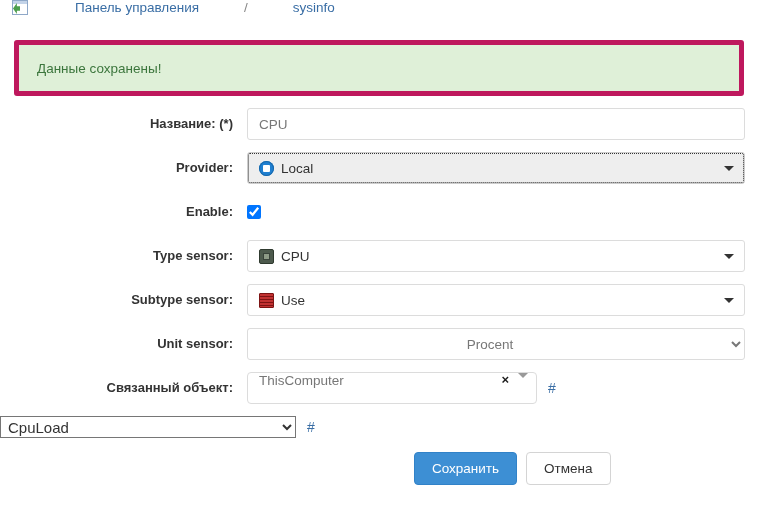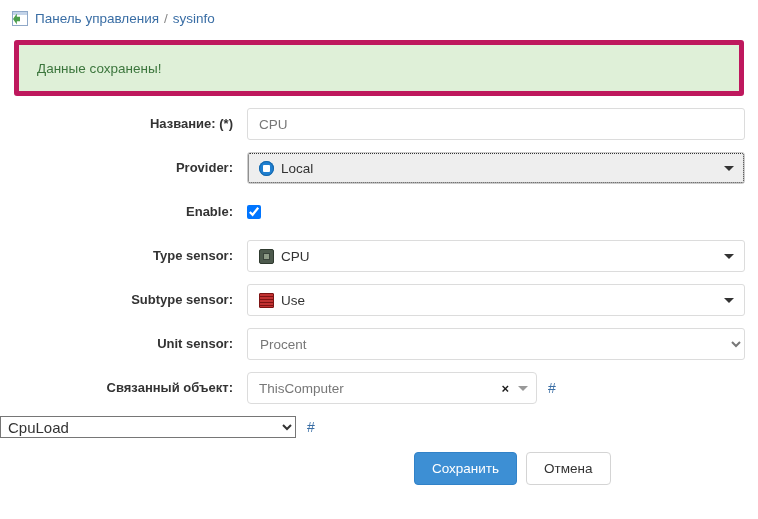--- a/index.html
+++ b/index.html
@@ -13,23 +13,23 @@
     font-family: "Liberation Sans", sans-serif;
     font-size: 13px;
     color: #333333;
     overflow: hidden;
   }
 
   
   .breadcrumb-bar {
     height: 36px;
     display: flex;
-    align-items: center;
     padding-left: 12px;
     box-sizing: border-box;
+    gap: 40px;
   }
   .bc-icon {
     width: 16px;
     height: 15px;
     margin-right: 7px;
     position: relative;
     display: inline-block;
     flex: 0 0 auto;
   }
   .bc-icon .frame {
@@ -224,20 +224,21 @@
     height: 32px;
     box-sizing: border-box;
     border: 1px solid #dcdcdc;
     border-radius: 3px;
     background: #ffffff;
     font-family: "Liberation Sans", sans-serif;
     font-size: 13.5px;
     color: #777777;
     padding: 0 8px;
     outline: none;
+    text-align: center;
   }
   .nselect-sm {
     width: 296px;
     height: 22px;
     box-sizing: border-box;
     border: 1px solid #767676;
     border-radius: 0;
     background: #ffffff;
     font-family: "Liberation Sans", sans-serif;
     font-size: 15px;
@@ -248,21 +249,21 @@
 
   
   .s2 {
     width: 290px;
     height: 32px;
     box-sizing: border-box;
     border: 1px solid #dcdcdc;
     border-radius: 4px;
     background: #ffffff;
     display: flex;
-    align-items: center;
+    align-items: flex-start;
     padding: 0 8px 0 11px;
     cursor: pointer;
   }
   .s2 .s2-text {
     flex: 1 1 auto;
     font-size: 13.5px;
     color: #777777;
     white-space: nowrap;
     overflow: hidden;
   }

